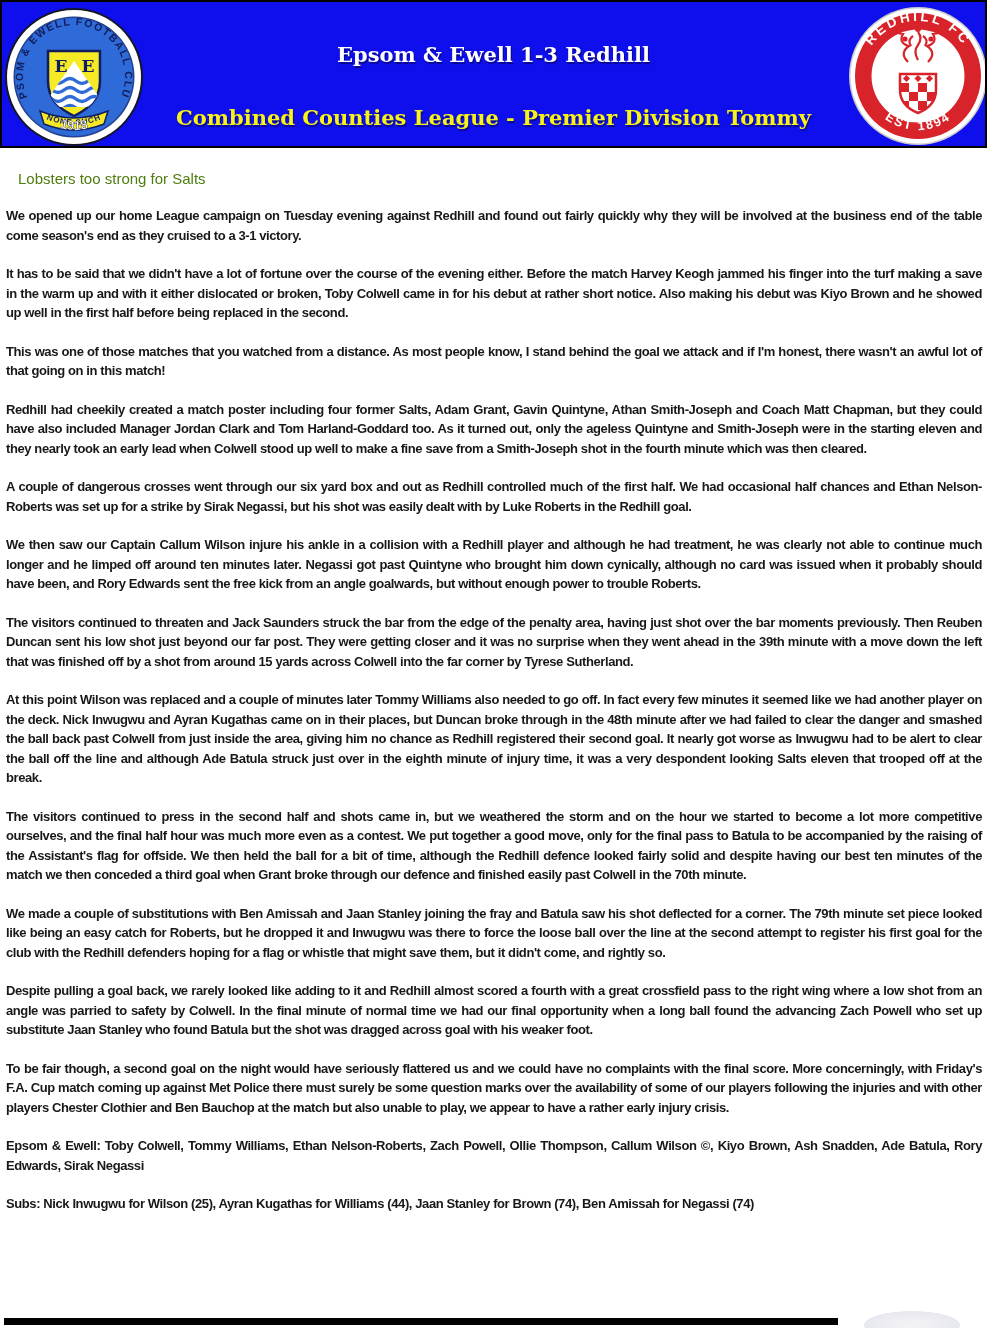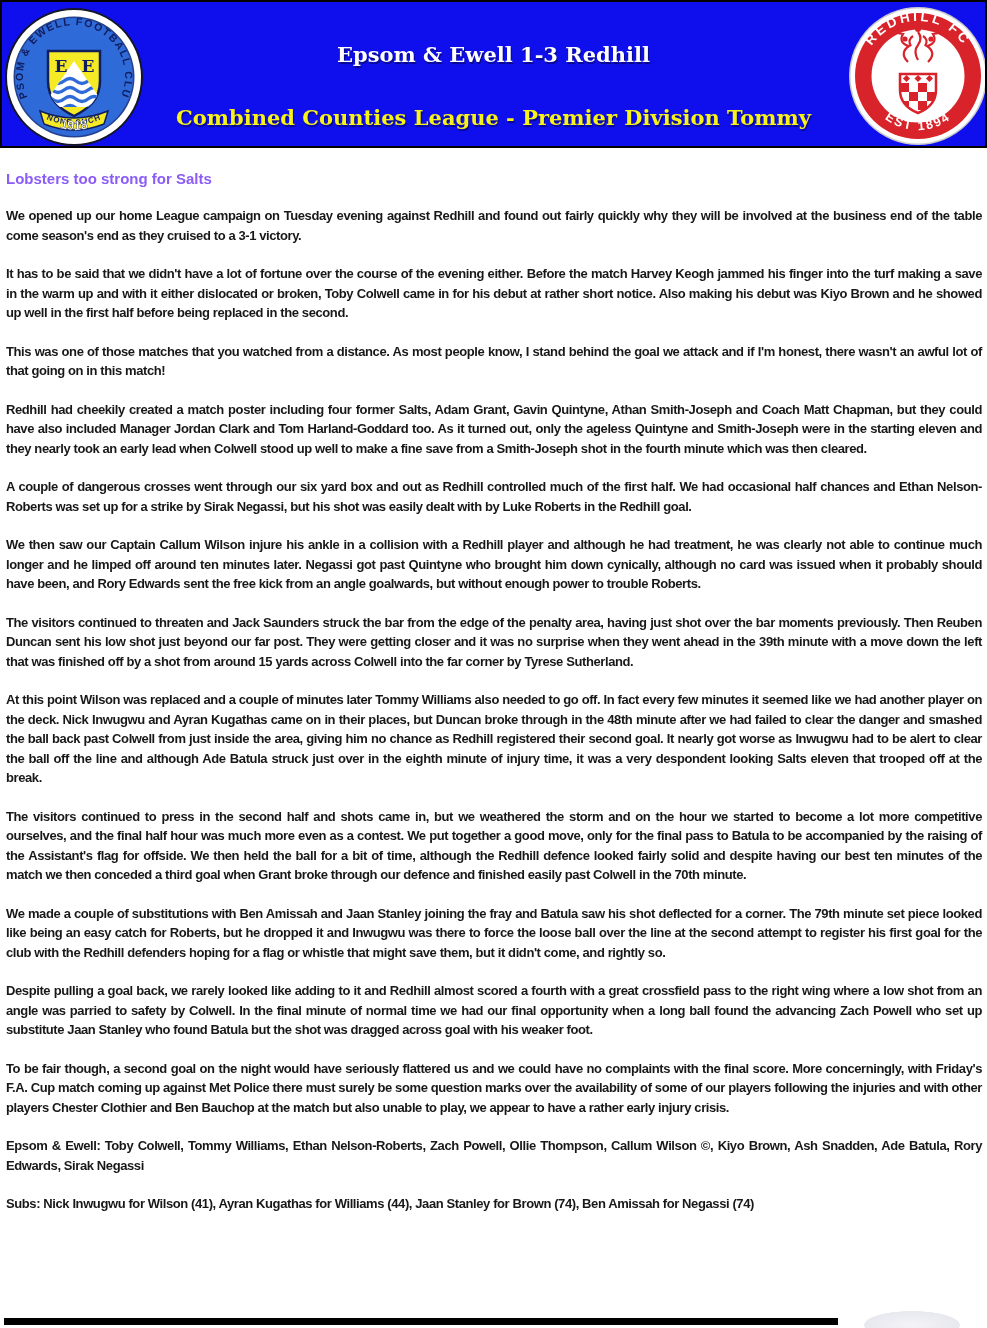--- a/index.html
+++ b/index.html
@@ -12,21 +12,21 @@
                align-items:center;gap:6px;text-align:center;}
   .h-line{font:bold 21px/22px "DejaVu Serif",serif;white-space:nowrap;
           text-shadow:1px 1.5px 1px rgba(0,0,0,0.45);margin-top:35px;}
   .h-white{color:#ffffff;}
   .h-yellow{color:#f7f219;}
   .badge{position:absolute;top:5px;}
   .badge-left{left:2px;}
   .badge-right{left:846px;top:4px;}
   
   .content{box-sizing:border-box;padding:22px 5px 0 6px;color:#181818;}
-  .headline{font-size:15px;font-weight:bold;color:#8b5cf6;margin:0 0 19px 0;}
+  .headline{font-size:15px;font-weight:normal;color:#4d7c0f;margin:0 0 19px 12px;}
   .para{font-size:13px;line-height:19.5px;letter-spacing:-0.4px;font-weight:bold;
         text-align:justify;margin:6px 0 19px 0;color:#181818;}
   
   .bottom-bar{position:absolute;left:4px;top:1318px;width:834px;height:7px;background:#000;}
   .watermark{position:absolute;left:864px;top:1311px;width:96px;height:28px;border-radius:50%;
              background:radial-gradient(ellipse at center,#f2f2f6 0%,#e3e3ec 70%,rgba(255,255,255,0) 72%);
              opacity:.85;}
 </style>
 </head>
 <body>
@@ -137,19 +137,19 @@
         <p class="para">Redhill had cheekily created a match poster including four former Salts, Adam Grant, Gavin Quintyne, Athan Smith-Joseph and Coach Matt Chapman, but they could have also included Manager Jordan Clark and Tom Harland-Goddard too. As it turned out, only the ageless Quintyne and Smith-Joseph were in the starting eleven and they nearly took an early lead when Colwell stood up well to make a fine save from a Smith-Joseph shot in the fourth minute which was then cleared.</p>
         <p class="para">A couple of dangerous crosses went through our six yard box and out as Redhill controlled much of the first half. We had occasional half chances and Ethan Nelson-Roberts was set up for a strike by Sirak Negassi, but his shot was easily dealt with by Luke Roberts in the Redhill goal.</p>
         <p class="para">We then saw our Captain Callum Wilson injure his ankle in a collision with a Redhill player and although he had treatment, he was clearly not able to continue much longer and he limped off around ten minutes later. Negassi got past Quintyne who brought him down cynically, although no card was issued when it probably should have been, and Rory Edwards sent the free kick from an angle goalwards, but without enough power to trouble Roberts.</p>
         <p class="para">The visitors continued to threaten and Jack Saunders struck the bar from the edge of the penalty area, having just shot over the bar moments previously. Then Reuben Duncan sent his low shot just beyond our far post. They were getting closer and it was no surprise when they went ahead in the 39th minute with a move down the left that was finished off by a shot from around 15 yards across Colwell into the far corner by Tyrese Sutherland.</p>
         <p class="para">At this point Wilson was replaced and a couple of minutes later Tommy Williams also needed to go off. In fact every few minutes it seemed like we had another player on the deck. Nick Inwugwu and Ayran Kugathas came on in their places, but Duncan broke through in the 48th minute after we had failed to clear the danger and smashed the ball back past Colwell from just inside the area, giving him no chance as Redhill registered their second goal. It nearly got worse as Inwugwu had to be alert to clear the ball off the line and although Ade Batula struck just over in the eighth minute of injury time, it was a very despondent looking Salts eleven that trooped off at the break.</p>
         <p class="para">The visitors continued to press in the second half and shots came in, but we weathered the storm and on the hour we started to become a lot more competitive ourselves, and the final half hour was much more even as a contest. We put together a good move, only for the final pass to Batula to be accompanied by the raising of the Assistant's flag for offside. We then held the ball for a bit of time, although the Redhill defence looked fairly solid and despite having our best ten minutes of the match we then conceded a third goal when Grant broke through our defence and finished easily past Colwell in the 70th minute.</p>
         <p class="para">We made a couple of substitutions with Ben Amissah and Jaan Stanley joining the fray and Batula saw his shot deflected for a corner. The 79th minute set piece looked like being an easy catch for Roberts, but he dropped it and Inwugwu was there to force the loose ball over the line at the second attempt to register his first goal for the club with the Redhill defenders hoping for a flag or whistle that might save them, but it didn't come, and rightly so.</p>
         <p class="para">Despite pulling a goal back, we rarely looked like adding to it and Redhill almost scored a fourth with a great crossfield pass to the right wing where a low shot from an angle was parried to safety by Colwell. In the final minute of normal time we had our final opportunity when a long ball found the advancing Zach Powell who set up substitute Jaan Stanley who found Batula but the shot was dragged across goal with his weaker foot.</p>
         <p class="para">To be fair though, a second goal on the night would have seriously flattered us and we could have no complaints with the final score. More concerningly, with Friday's F.A. Cup match coming up against Met Police there must surely be some question marks over the availability of some of our players following the injuries and with other players Chester Clothier and Ben Bauchop at the match but also unable to play, we appear to have a rather early injury crisis.</p>
         <p class="para">Epsom &amp; Ewell: Toby Colwell, Tommy Williams, Ethan Nelson-Roberts, Zach Powell, Ollie Thompson, Callum Wilson ©, Kiyo Brown, Ash Snadden, Ade Batula, Rory Edwards, Sirak Negassi</p>
-        <p class="para">Subs: Nick Inwugwu for Wilson (41), Ayran Kugathas for Williams (44), Jaan Stanley for Brown (74), Ben Amissah for Negassi (74)</p>
+        <p class="para">Subs: Nick Inwugwu for Wilson (25), Ayran Kugathas for Williams (44), Jaan Stanley for Brown (74), Ben Amissah for Negassi (74)</p>
       </div>
   </main>
 
   <div class="bottom-bar"></div>
   <div class="watermark"></div>
 </div>
 
 </body></html>

